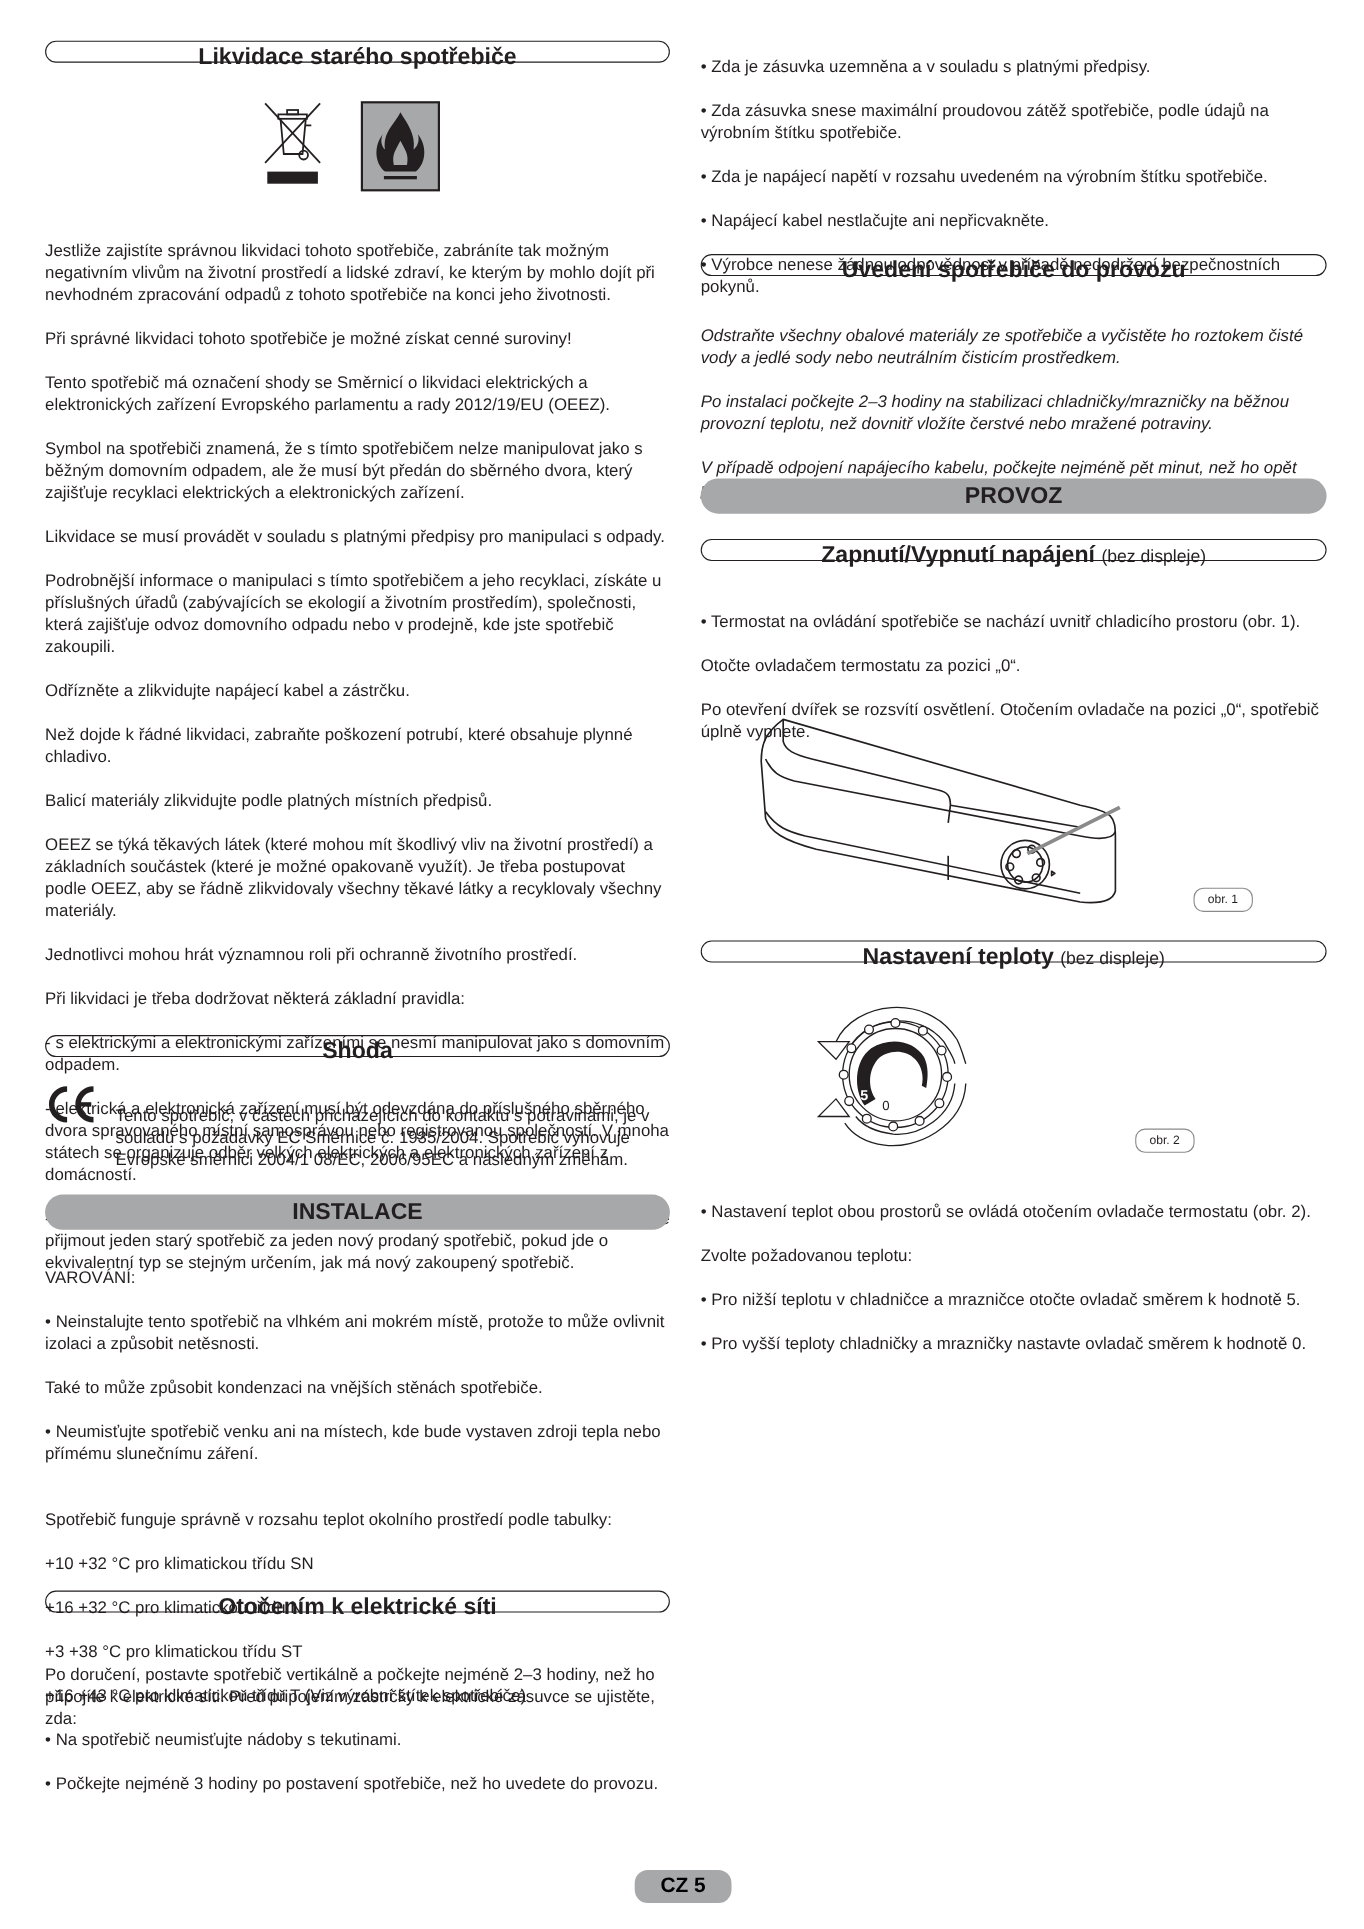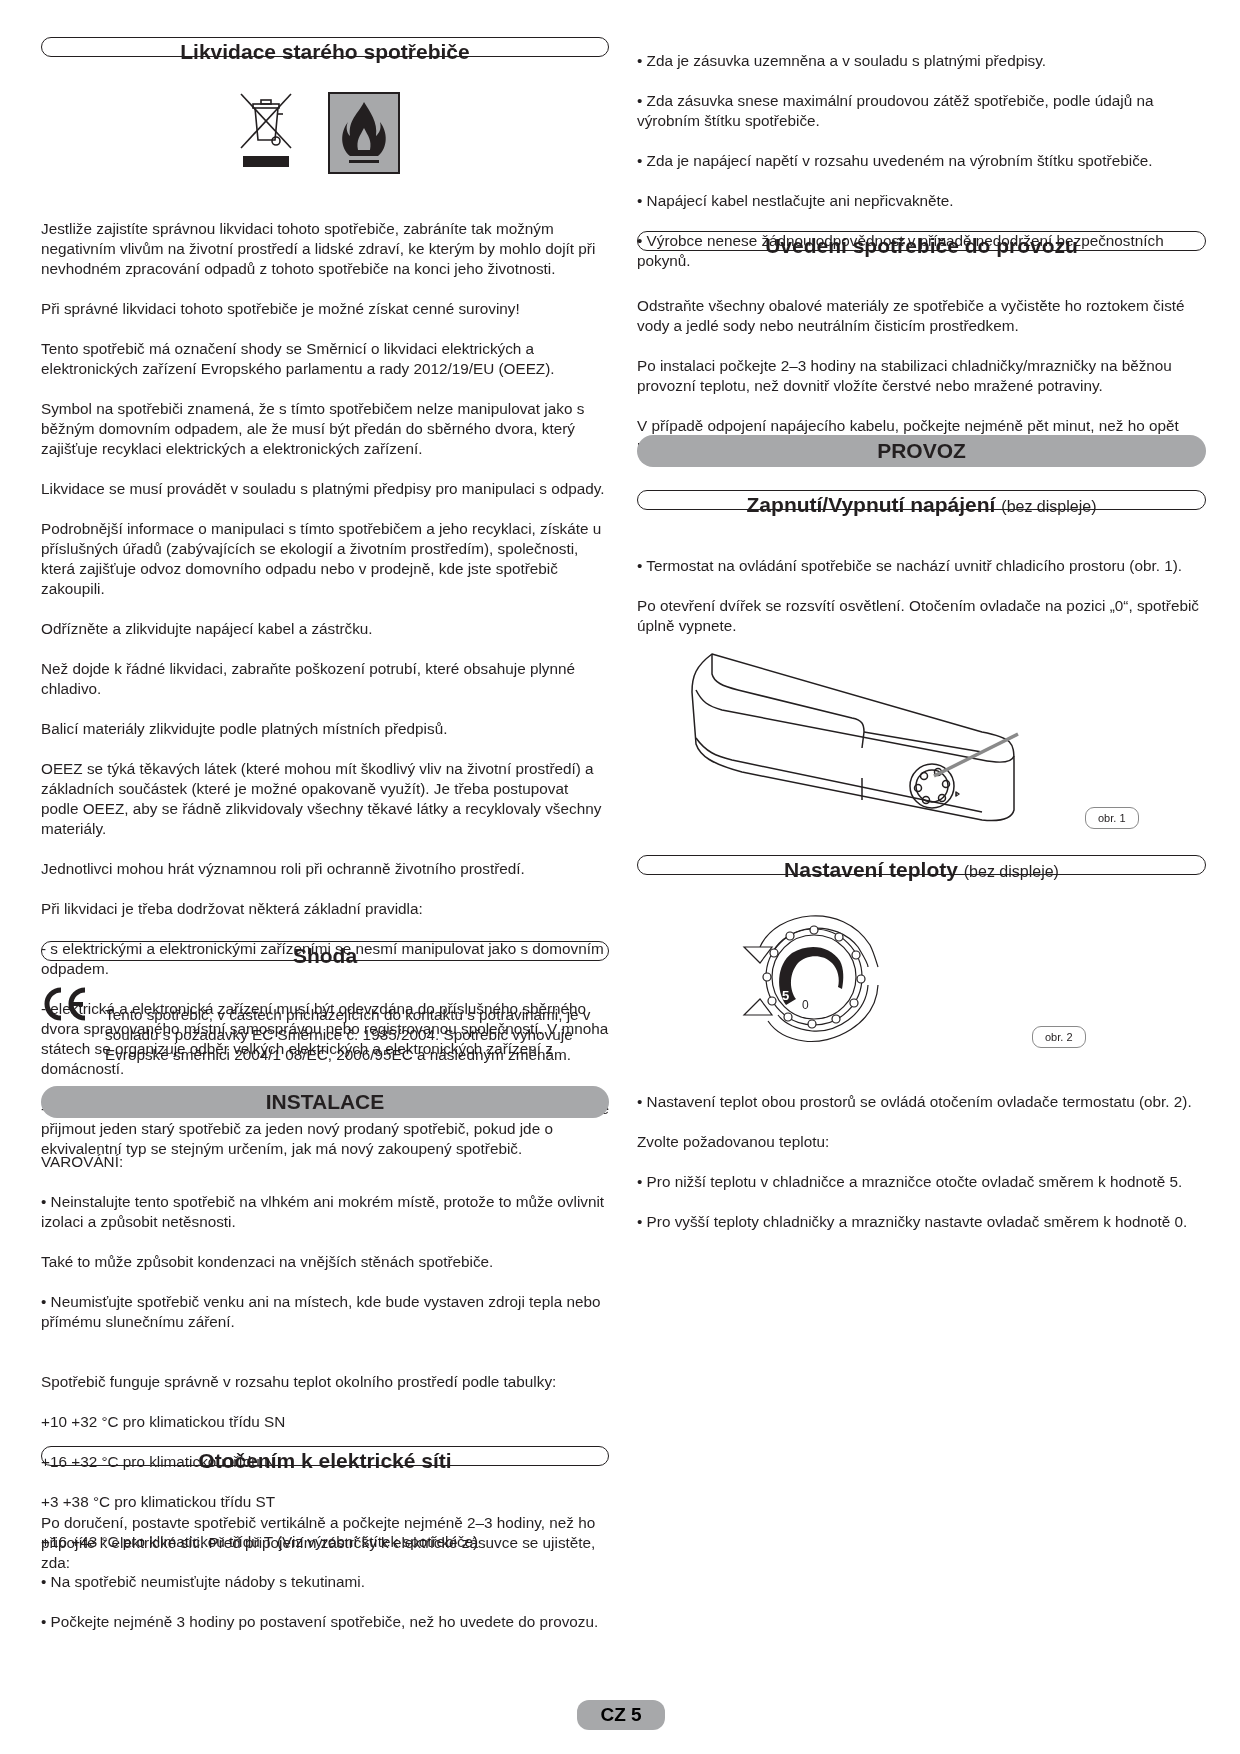--- a/index.html
+++ b/index.html
@@ -130,36 +130,37 @@
     <p>• Zda je zásuvka uzemněna a v souladu s platnými předpisy.</p>
     <p>• Zda zásuvka snese maximální proudovou zátěž spotřebiče, podle údajů na výrobním štítku spotřebiče.</p>
     <p>• Zda je napájecí napětí v rozsahu uvedeném na výrobním štítku spotřebiče.</p>
     <p>• Napájecí kabel nestlačujte ani nepřicvakněte.</p>
     <p>• Výrobce nenese žádnou odpovědnost v případě nedodržení bezpečnostních pokynů.</p>
   </div>
 
   <div class="box-head" style="top:231px;">
     <span>Uvedení spotřebiče do provozu</span>
   </div>
-  <div class="txt" style="top:276px;">
+  <div class="txt" style="top:276px;font-style:italic;">
     <p>Odstraňte všechny obalové materiály ze spotřebiče a vyčistěte ho roztokem čisté vody a jedlé sody nebo neutrálním čisticím prostředkem.</p>
     <p>Po instalaci počkejte 2–3 hodiny na stabilizaci chladničky/mrazničky na běžnou provozní teplotu, než dovnitř vložíte čerstvé nebo mražené potraviny.</p>
     <p>V případě odpojení napájecího kabelu, počkejte nejméně pět minut, než ho opět připojíte. Nyní je spotřebič připraven k použití.</p>
   </div>
 
   <div class="grey-head" style="top:435px;">
     <span>PROVOZ</span>
   </div>
 
   <div class="box-head" style="top:490px;">
     <span>Zapnutí/Vypnutí napájení</span>
     <span class="sub">(bez displeje)</span>
   </div>
   <div class="txt" style="top:536px;">
     <p>• Termostat na ovládání spotřebiče se nachází uvnitř chladicího prostoru (obr. 1).</p>
+    <p>Otočte ovladačem termostatu za pozici „0“.</p>
     <p>Po otevření dvířek se rozsvítí osvětlení. Otočením ovladače na pozici „0“, spotřebič úplně vypnete.</p>
   </div>
 
   <svg style="left:45px; top:652px;" width="340" height="170" viewBox="0 0 340 170">
     <g fill="none" stroke="#231f20" stroke-width="1.5" stroke-linejoin="round">
       <path d="M30 2 L300 80 C330 86 332 90 332 110 L332 158 C330 166 320 170 300 168 L60 120 C30 112 18 104 14 92 L10 40 C10 24 14 14 30 2 Z"></path>
       <path d="M14 38 C20 50 26 54 40 58 L300 108 C320 112 330 110 332 104"></path>
       <path d="M14 86 C24 100 34 104 50 108 L300 160"></path>
       <path d="M30 2 L30 22 C32 30 40 34 56 38 L170 66 C180 68 182 72 182 80 L180 96"></path>
       <line x1="182" y1="80" x2="300" y2="100"></line>

